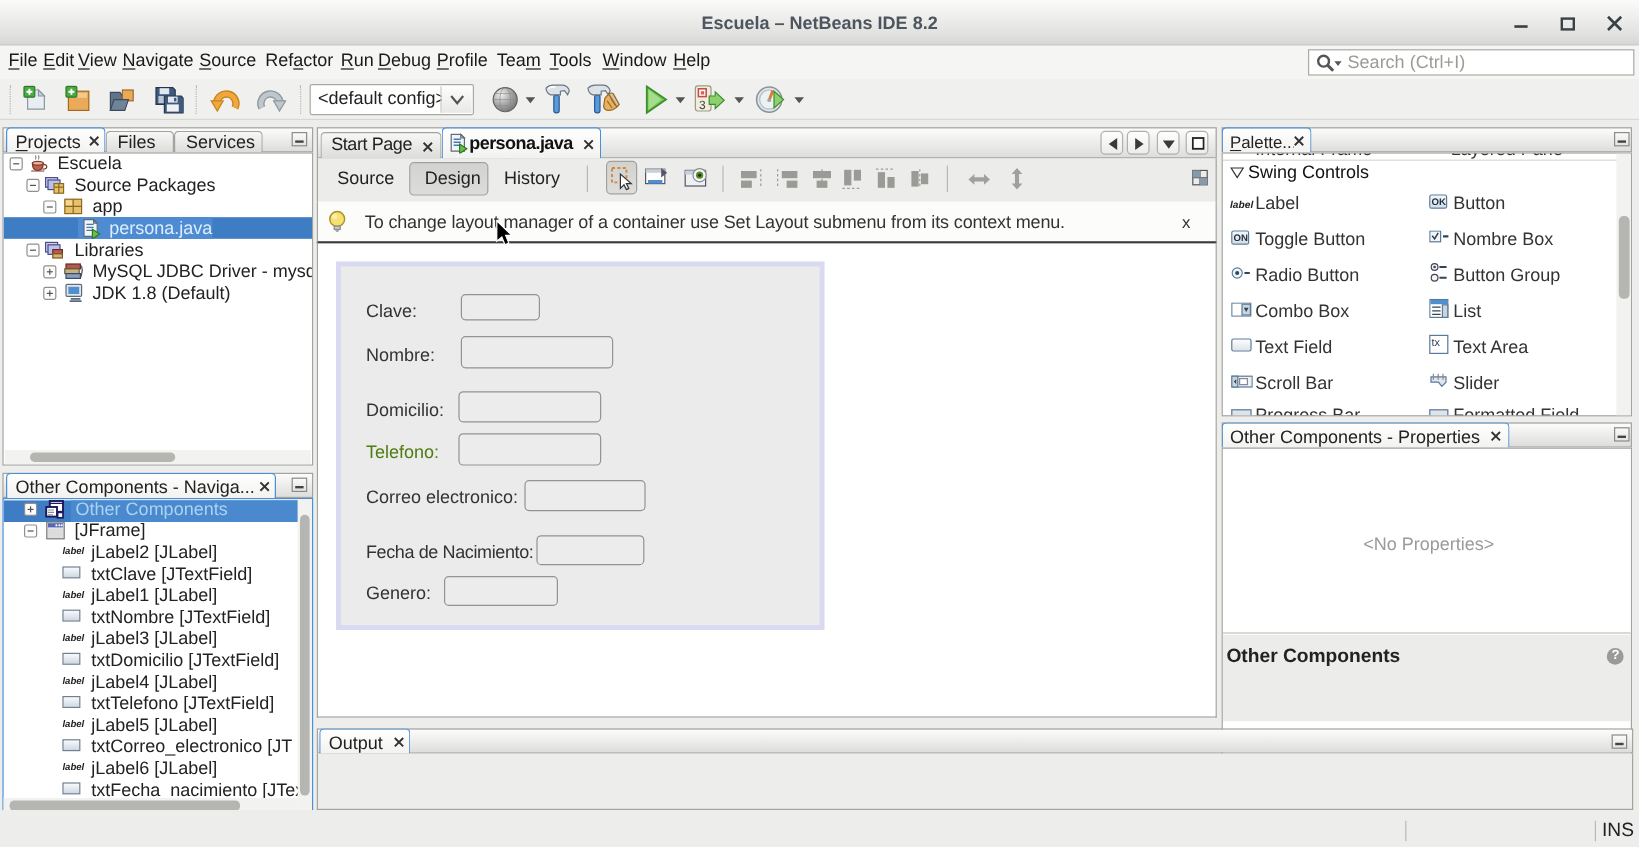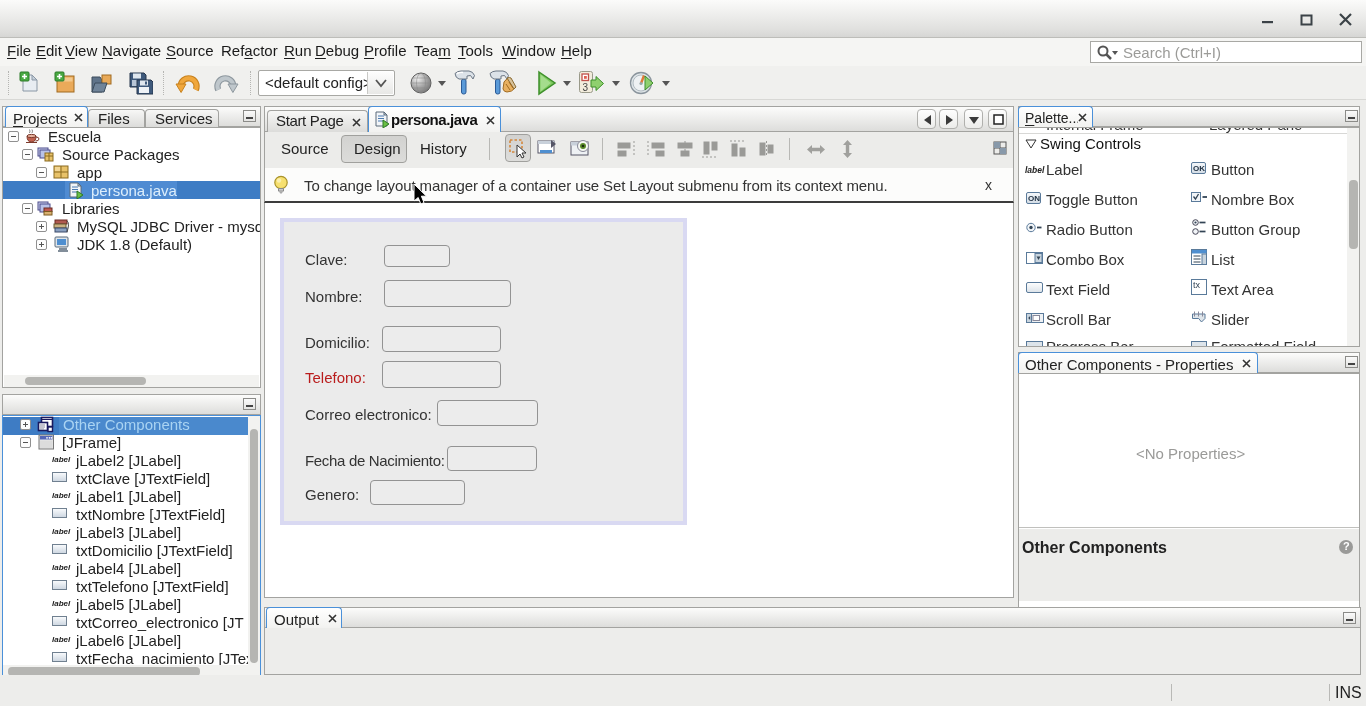--- a/index.html
+++ b/index.html
@@ -38,20 +38,21 @@
 .toggle { position:absolute; width:11px; height:11px; border:1px solid #909090; background:#fdfdfd; border-radius:2px; }
 .toggle i { position:absolute; left:2px; right:2px; top:4px; height:1px; background:#555; }
 .toggle.plus b { position:absolute; left:4px; top:2px; bottom:2px; width:1px; background:#555; }
 
 
 #statusbar { left:0; top:675px; width:1366px; height:31px; background:#ededeb; }
 </style>
 </head>
 <body>
 <div class="abs" id="titlebar">
+  <div class="abs" id="title-text">Escuela – NetBeans IDE 8.2</div>
   <svg class="abs" style="left:1256px;top:8px" width="104" height="22" viewBox="0 0 104 22">
     <rect x="6" y="13" width="11" height="2.2" fill="#3b4247"></rect>
     <rect x="45.5" y="7.5" width="10" height="9" fill="none" stroke="#3b4247" stroke-width="2"></rect>
     <path d="M84 6 L95 17 M95 6 L84 17" stroke="#3b4247" stroke-width="2.2" fill="none"></path>
   </svg>
 </div>
 
 <div class="abs" id="menubar">
   <span class="mi" style="left:7px"><u>F</u>ile</span>
   <span class="mi" style="left:36px"><u>E</u>dit</span>
@@ -288,20 +289,26 @@
       <path d="M6 13 h8 M5 15 h10" stroke="#5a6a7a" stroke-width="1.5"></path>
     </svg>
 
     <div class="abs" style="left:1px;top:247px;width:255px;height:12px;background:#f2f2f0"></div>
     <div class="abs" style="left:22px;top:249px;width:121px;height:8px;background:#b5b5b2;border-radius:4px"></div>
   </div>
 </div>
 
 <div class="abs" id="navpanel" style="left:2px;top:394px;width:259px;height:285px;">
   <div class="abs tabbar" style="left:0;top:0;width:259px;height:21px;border:1px solid #a3a3a0;"></div>
+  <div class="abs tab-active" style="left:3px;top:0px;width:225px;height:21px;">
+    <span class="abs" style="left:7px;top:3px;font-size:15px;color:#222;width:200px;overflow:hidden;white-space:nowrap">Other Components - Naviga...</span>
+    <svg class="abs" style="left:209px;top:5px" width="11" height="11" viewBox="0 0 11 11">
+        <path d="M2 2 L9 9 M9 2 L2 9" stroke="#333" stroke-width="1.6"></path>
+      </svg>
+  </div>
   <div class="minbox" style="left:241px;top:4px"></div>
   <div class="abs panel" style="left:0;top:21px;width:259px;height:264px;overflow:hidden;border-color:#4a90d9">
     <div class="abs" style="left:0px;top:1px;width:257px;height:18px;background:#3e7cc4"></div>
     <div class="abs" style="left:56px;top:1px;width:201px;height:18px;background:#4a89cd"></div>
     <div class="trow" style="left:60px;top:0px;color:#a9d3f2">Other Components</div>
     <div class="trow" style="left:59px;top:18px">[JFrame]</div>
     <div class="trow" style="left:73px;top:36px">jLabel2 [JLabel]</div>
     <div class="trow" style="left:73px;top:54px">txtClave [JTextField]</div>
     <div class="trow" style="left:73px;top:72px">jLabel1 [JLabel]</div>
     <div class="trow" style="left:73px;top:90px">txtNombre [JTextField]</div>
@@ -521,21 +528,21 @@
 
   <div class="abs" style="left:0;top:97px;width:750px;height:395px;background:#fff;border:1px solid #a3a3a0;border-top:none;overflow:hidden">
 
     <div class="abs" style="left:15px;top:15px;width:407px;height:307px;background:#ebebeb;border:4px solid #d9d9f2"></div>
     <span class="abs" style="left:40px;top:48px;font-size:15px;color:#333">Clave:</span>
     <div class="abs" style="left:119px;top:42px;width:66px;height:22px;border:1px solid #939393;border-radius:4px;background:#ececec"></div>
     <span class="abs" style="left:40px;top:85px;font-size:15px;color:#333">Nombre:</span>
     <div class="abs" style="left:119px;top:77px;width:127px;height:27px;border:1px solid #939393;border-radius:4px;background:#ececec"></div>
     <span class="abs" style="left:40px;top:131px;font-size:15px;color:#333">Domicilio:</span>
     <div class="abs" style="left:117px;top:123px;width:119px;height:26px;border:1px solid #939393;border-radius:4px;background:#ececec"></div>
-    <span class="abs" style="left:40px;top:166px;font-size:15px;color:#b91c1c">Telefono:</span>
+    <span class="abs" style="left:40px;top:166px;font-size:15px;color:#4d7c0f">Telefono:</span>
     <div class="abs" style="left:117px;top:158px;width:119px;height:27px;border:1px solid #939393;border-radius:4px;background:#ececec"></div>
     <span class="abs" style="left:40px;top:203px;font-size:15px;color:#333">Correo electronico:</span>
     <div class="abs" style="left:172px;top:197px;width:101px;height:26px;border:1px solid #939393;border-radius:4px;background:#ececec"></div>
     <span class="abs" style="left:40px;top:249px;font-size:15px;color:#333;letter-spacing:-0.32px">Fecha de Nacimiento:</span>
     <div class="abs" style="left:182px;top:243px;width:90px;height:25px;border:1px solid #939393;border-radius:4px;background:#ececec"></div>
     <span class="abs" style="left:40px;top:283px;font-size:15px;color:#333">Genero:</span>
     <div class="abs" style="left:105px;top:277px;width:95px;height:25px;border:1px solid #939393;border-radius:4px;background:#ececec"></div>
   </div>
 </div>
 

